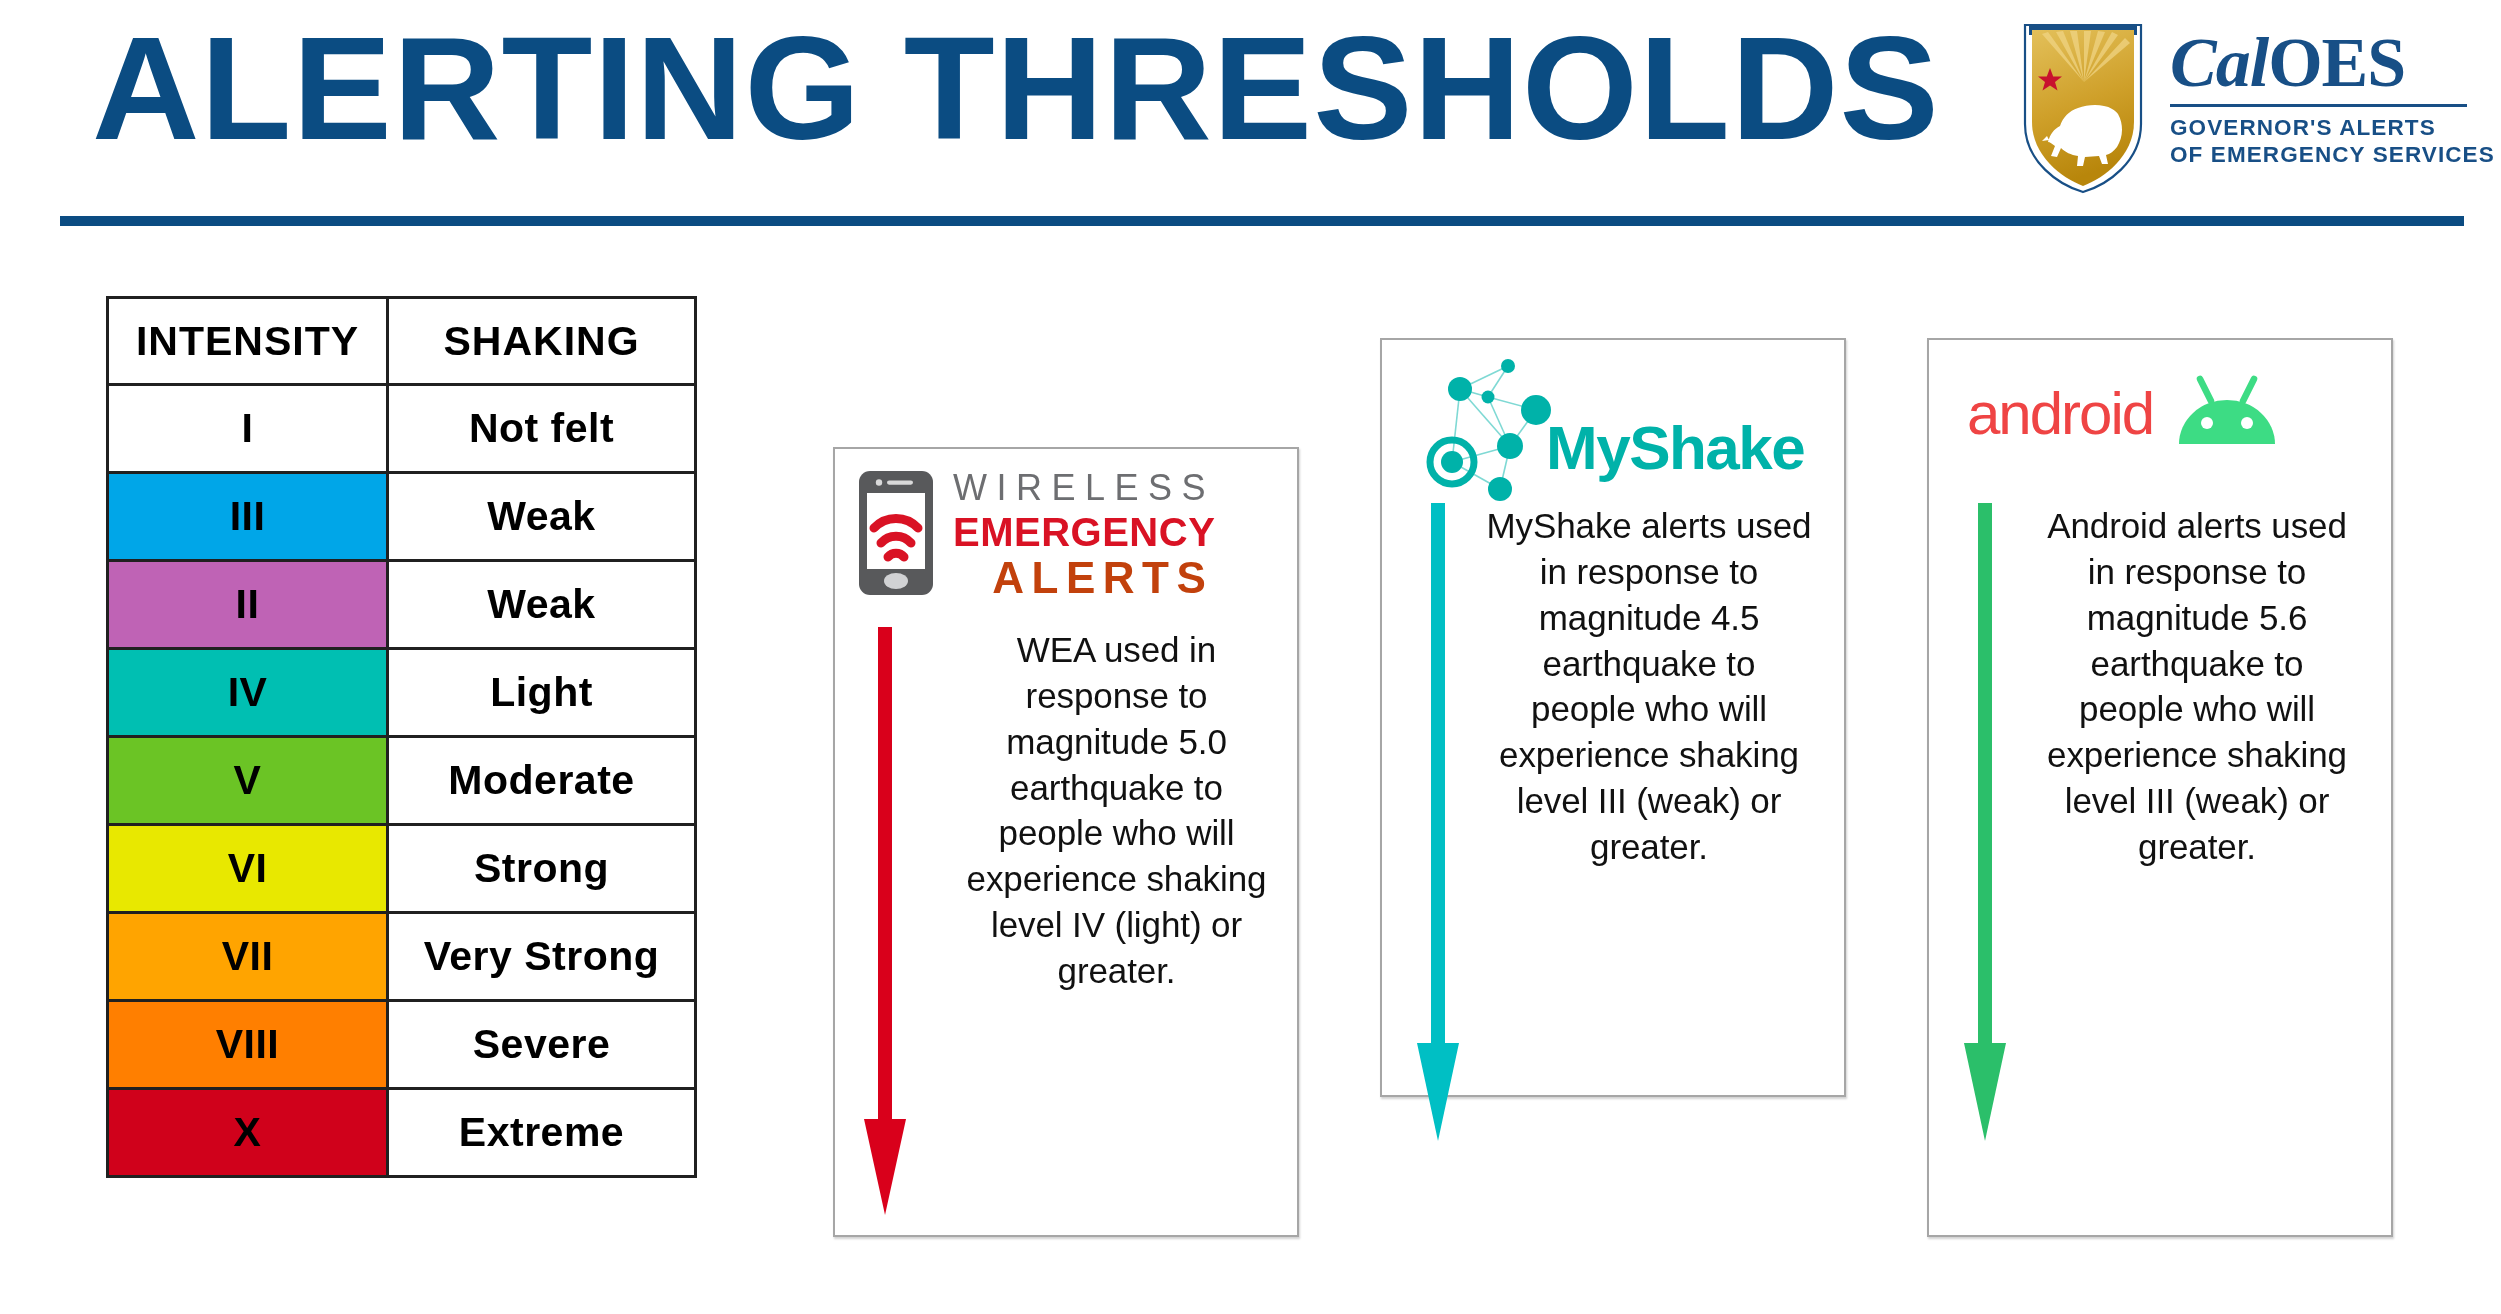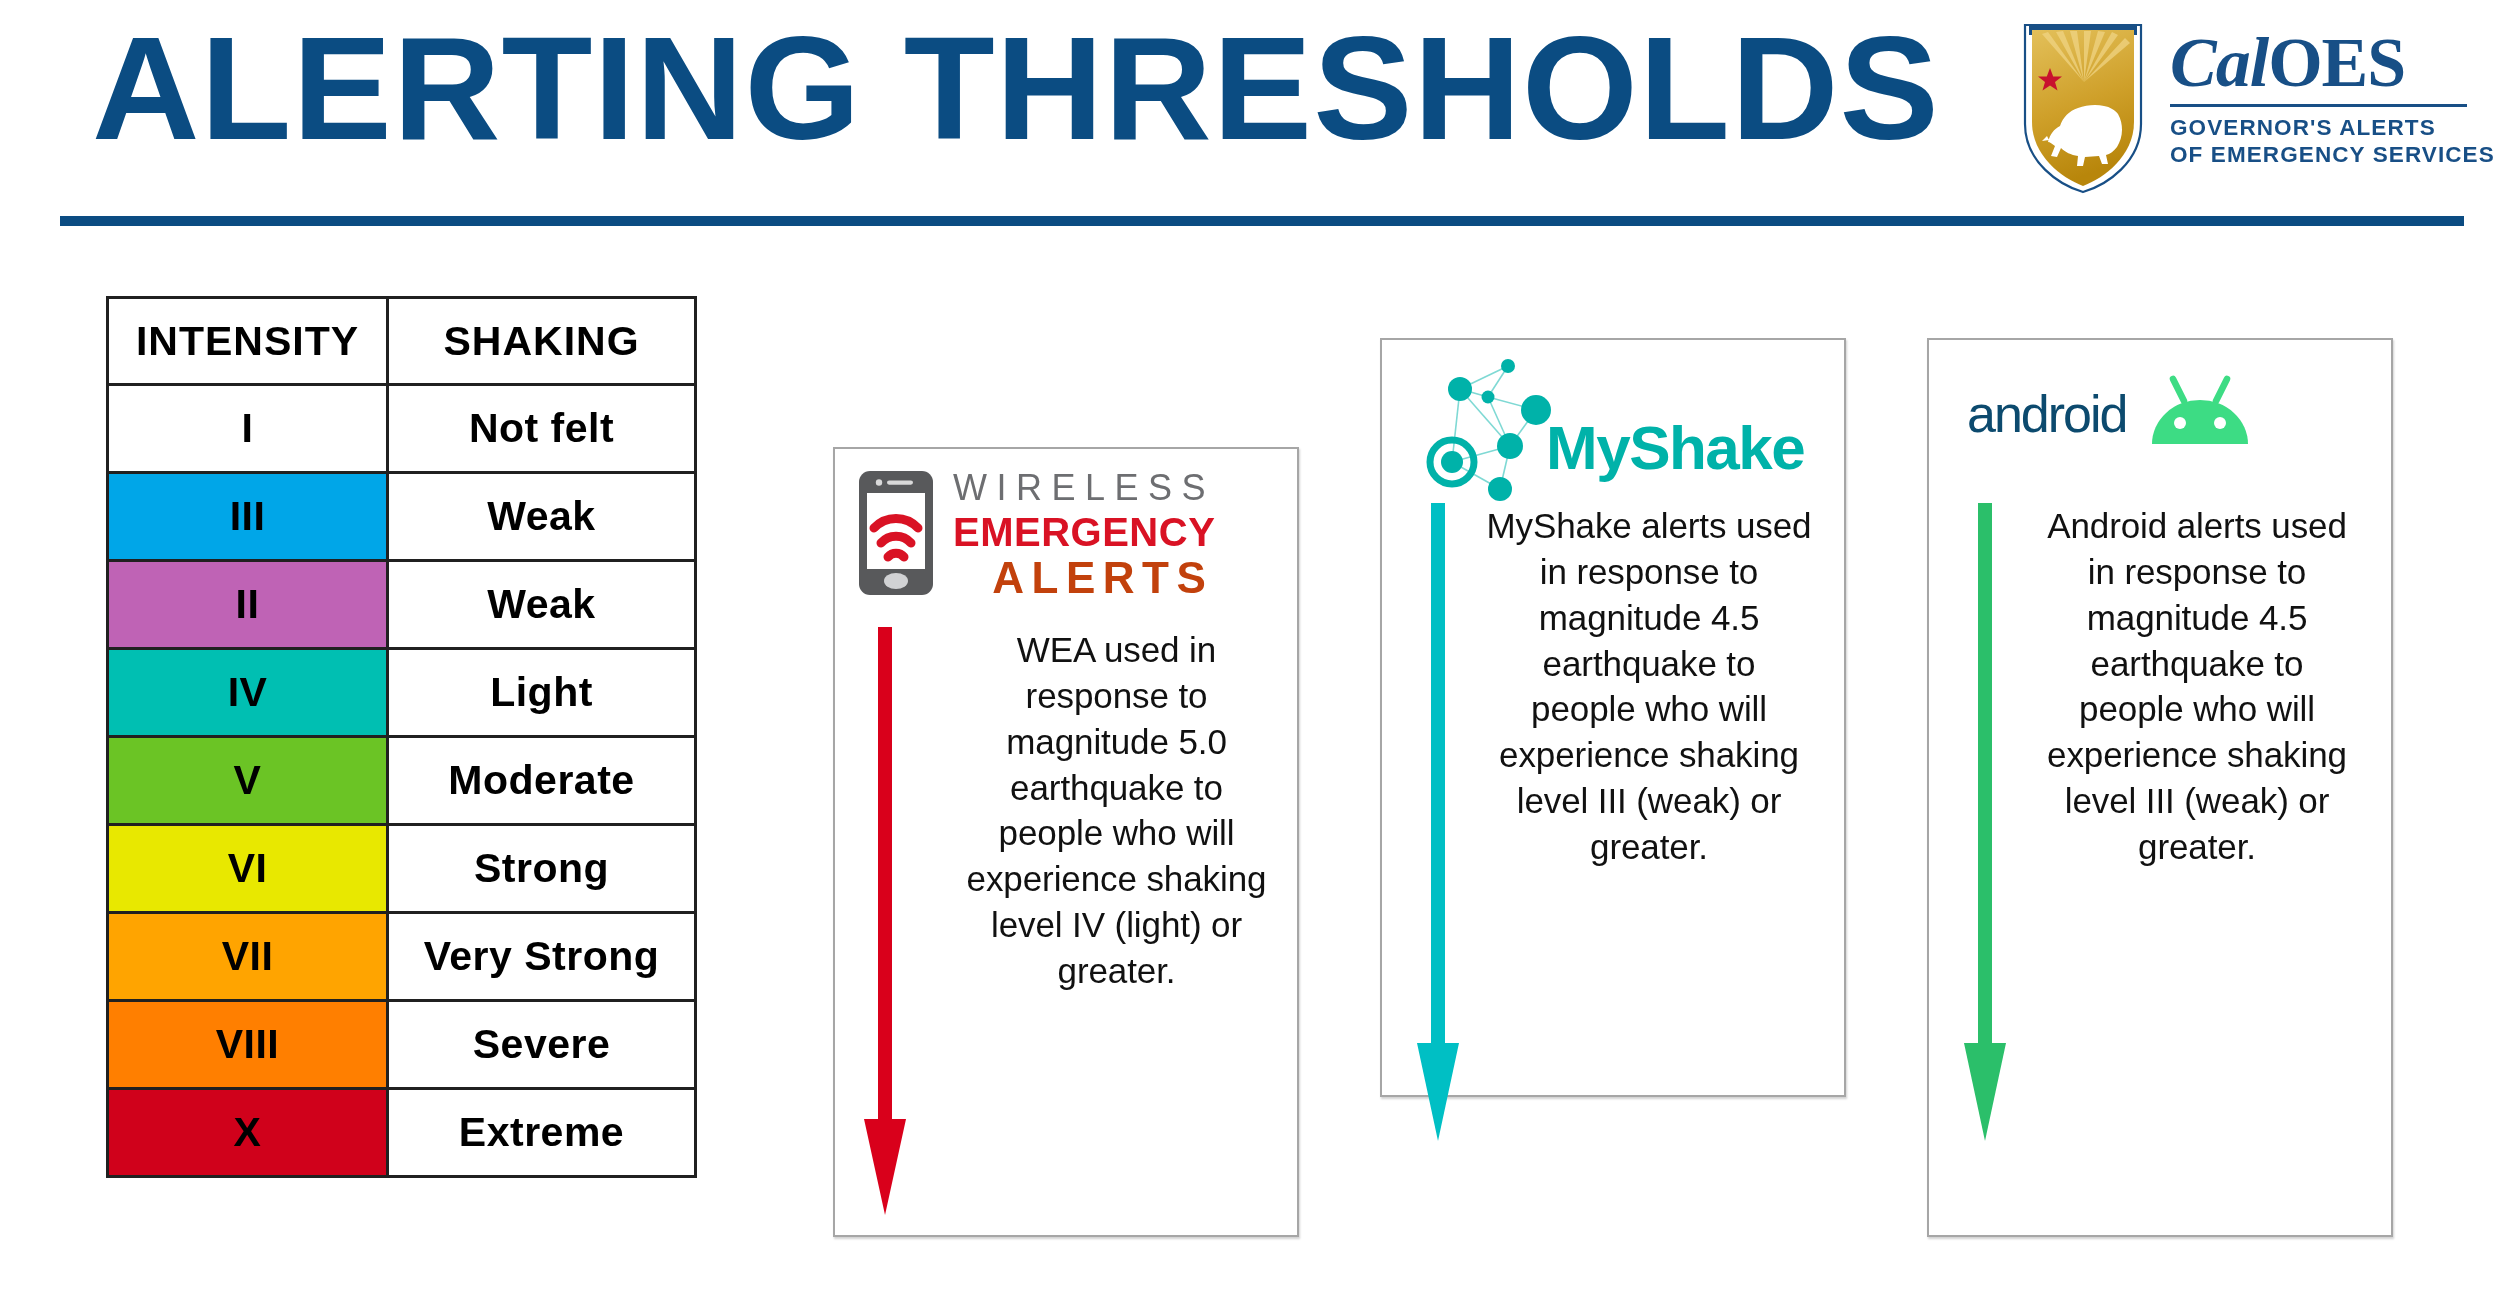--- a/index.html
+++ b/index.html
@@ -200,23 +200,23 @@
   
   #android-logo {
     display: flex;
     align-items: center;
     padding-top: 34px;
     padding-left: 38px;
     gap: 22px;
   }
   #android-word {
     font-family: "Liberation Sans", sans-serif;
-    font-size: 52px;
+    font-size: 60px;
     font-weight: 400;
-    color: #0c4a6e;
+    color: #ef4444;
     letter-spacing: -2px;
     line-height: 1;
     white-space: nowrap;
   }
 
   
   .panel-body {
     position: absolute;
     display: flex;
     align-items: flex-start;
@@ -457,15 +457,15 @@
     </div>
   </div>
 
   <div class="panel-body" id="android-body">
     <div class="arrow">
       <svg width="56" height="638" viewBox="0 0 56 638">
         <rect x="21" y="0" width="14" height="548" fill="#2BBF6A"></rect>
         <polygon points="7,540 49,540 28,638" fill="#2BBF6A"></polygon>
       </svg>
     </div>
-    <div class="panel-text" id="android-text">Android alerts used in response to magnitude 4.5 earthquake to people who will experience shaking level III (weak) or greater.</div>
+    <div class="panel-text" id="android-text">Android alerts used in response to magnitude 5.6 earthquake to people who will experience shaking level III (weak) or greater.</div>
   </div>
 </div>
 
 </body></html>

